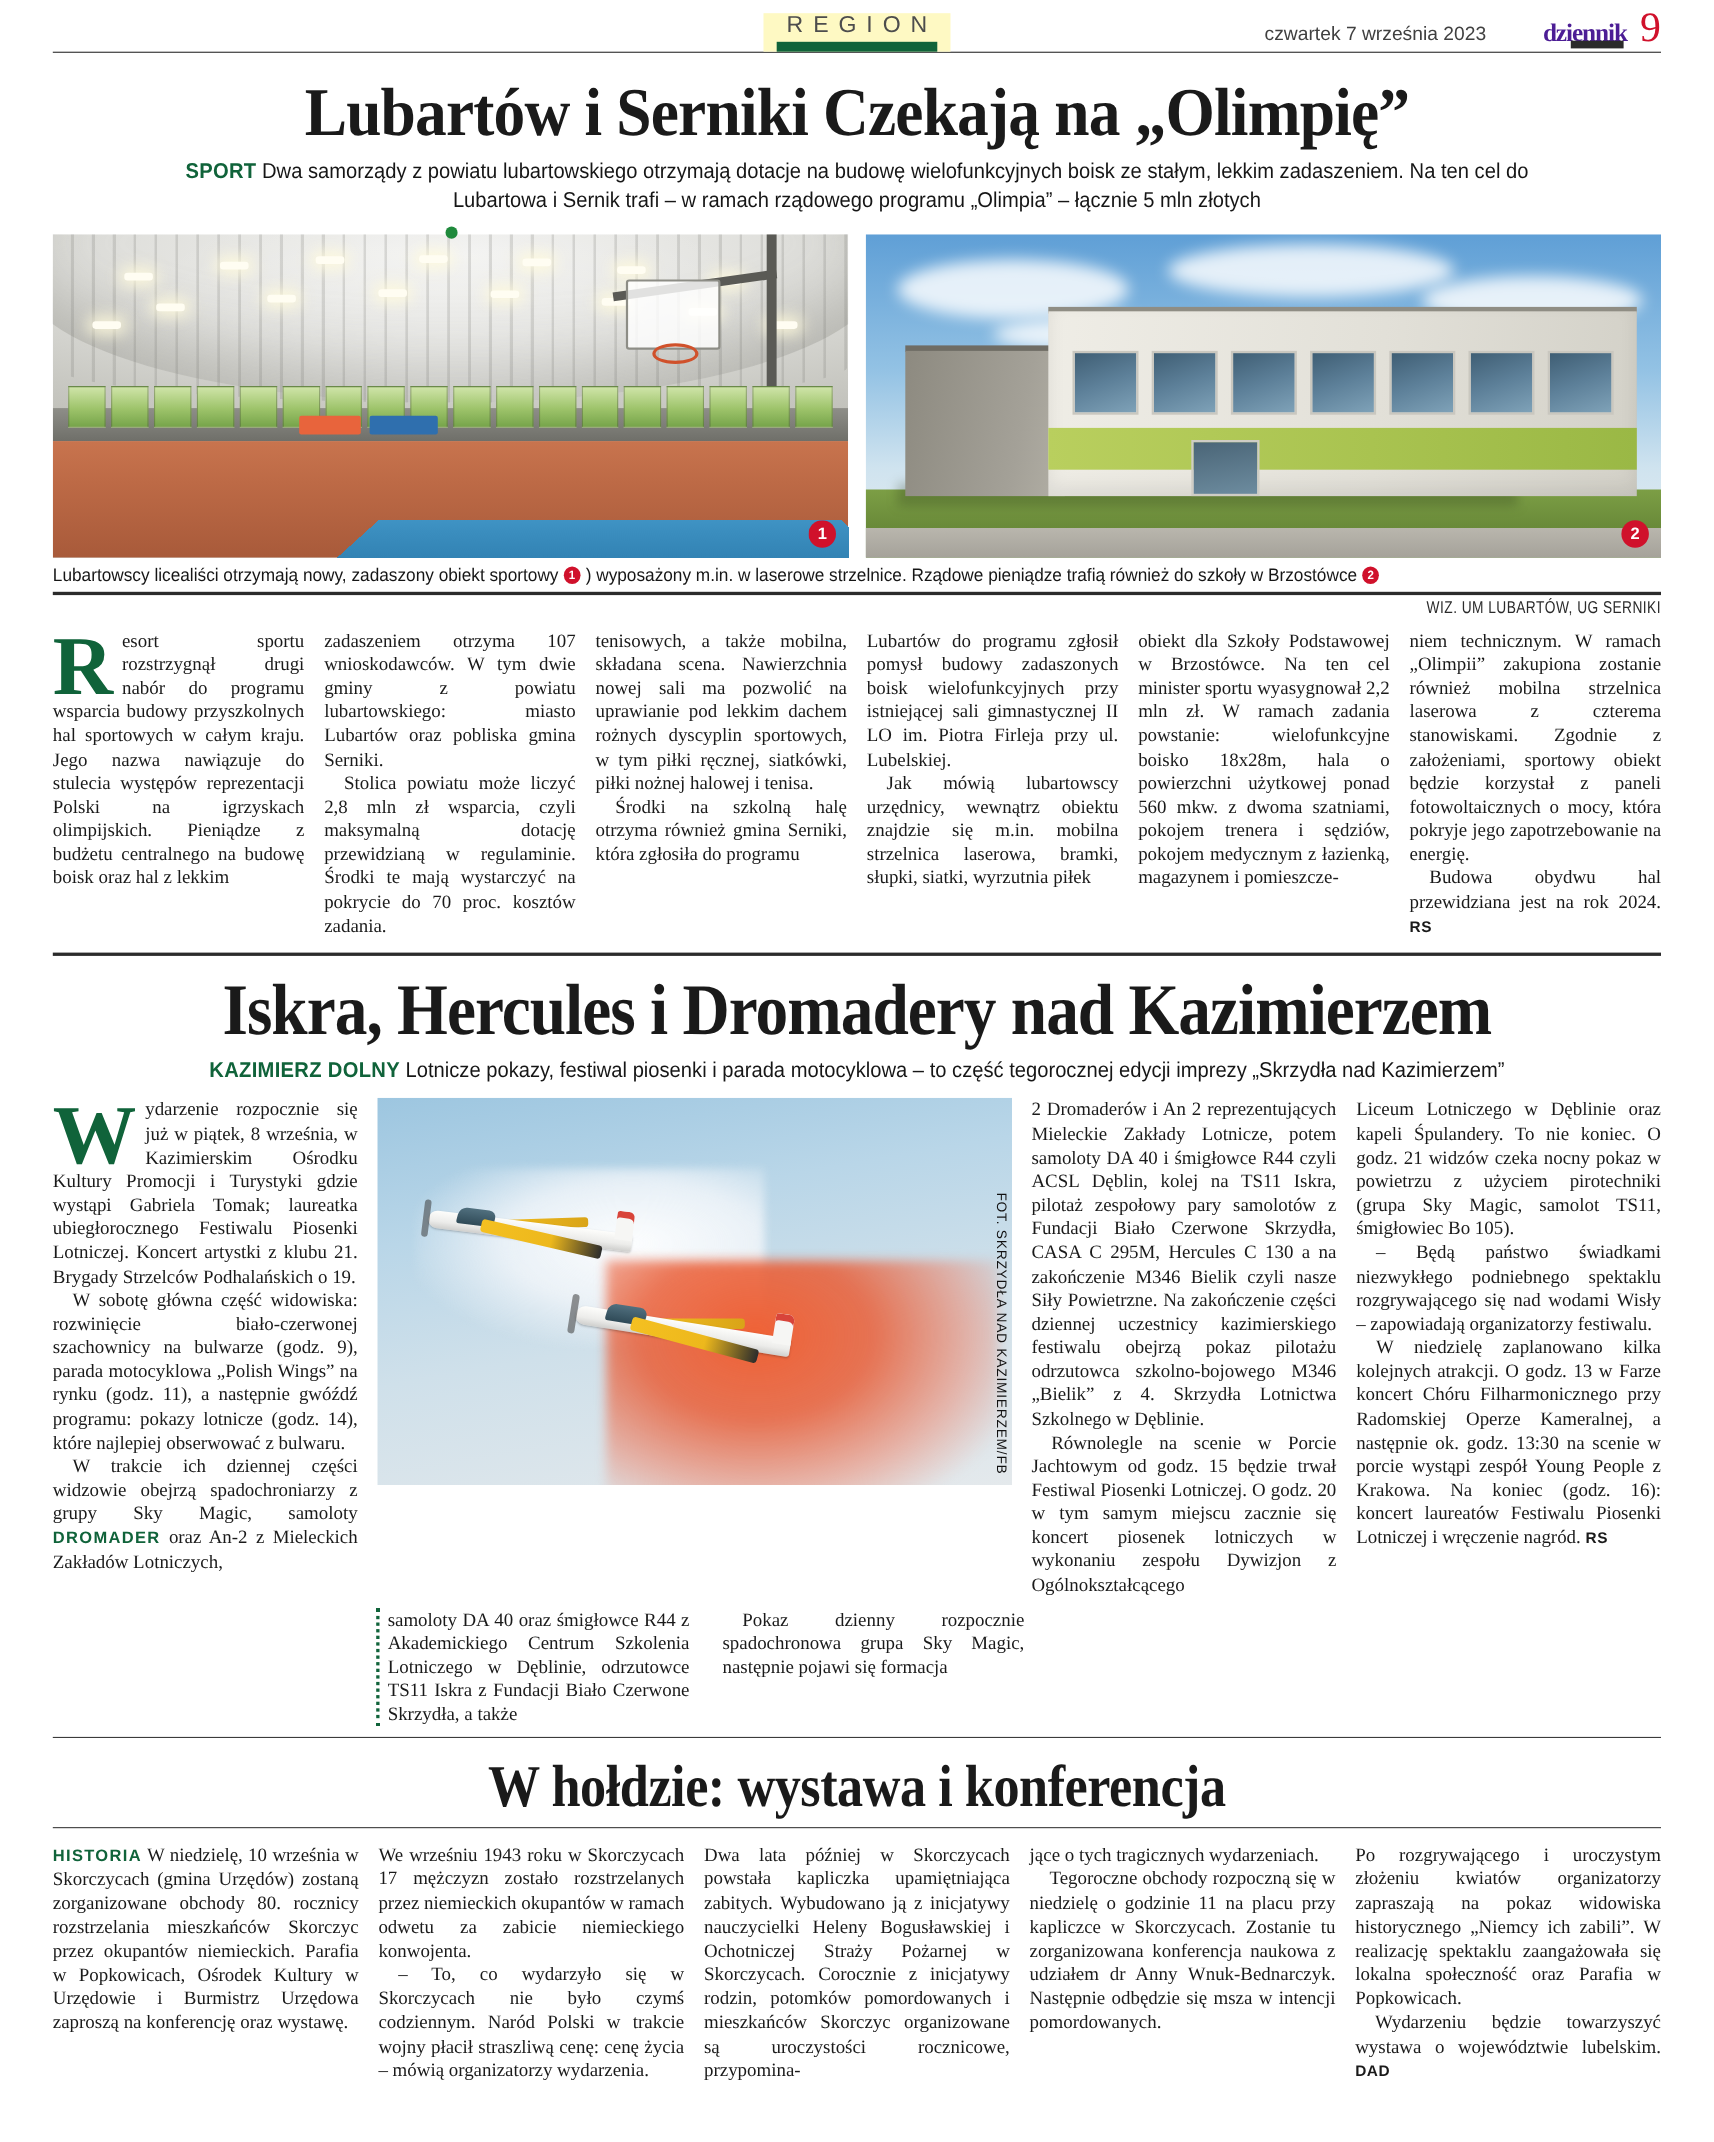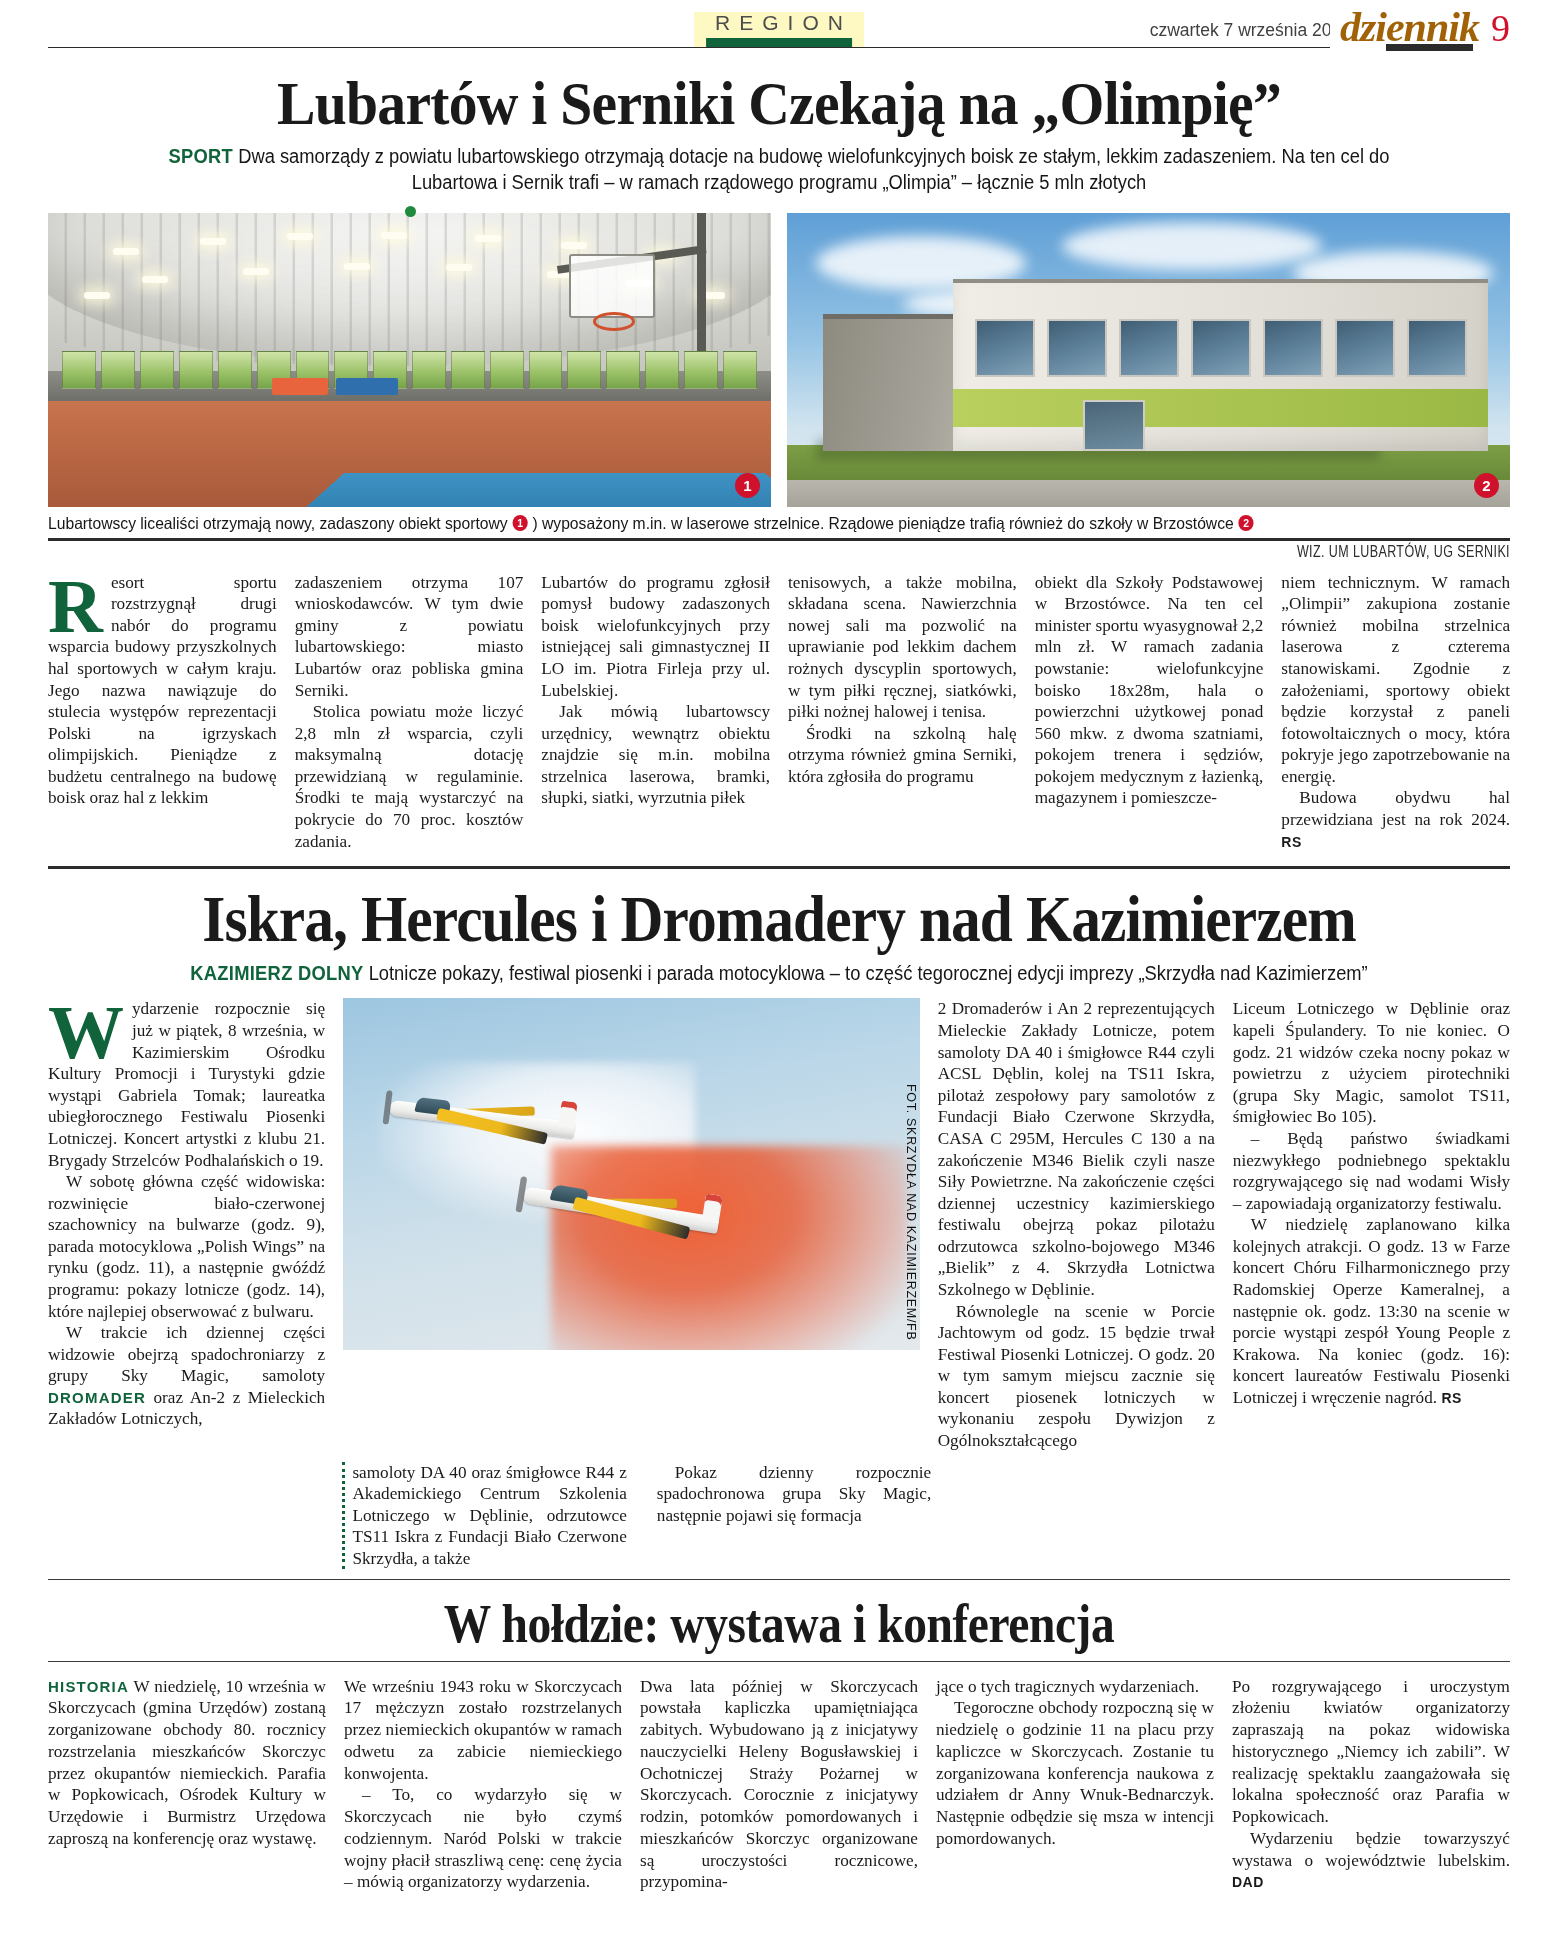--- a/index.html
+++ b/index.html
@@ -78,23 +78,22 @@
     display: flex;
     align-items: baseline;
     gap: 12px;
     background: #fff;
     padding-left: 10px;
     z-index: 3;
   }
   .brand {
     font-family: "Liberation Serif", serif;
     font-weight: bold;
-    font-style: italic;
-    font-size: 42px;
-    color: #a16207;
+    font-size: 23px;
+    color: #4c1d95;
     letter-spacing: -1px;
     position: relative;
     line-height: 1;
   }
   .brand-underline {
     position: absolute;
     left: 33%;
     right: 4%;
     bottom: -3px;
     height: 7px;
@@ -653,26 +652,26 @@
 
   <div class="cols">
     <div class="col">
       <p class="first dropcap">Resort sportu rozstrzygnął drugi nabór do programu wsparcia budowy przyszkolnych hal sportowych w całym kraju. Jego nazwa nawiązuje do stulecia występów reprezentacji Polski na igrzyskach olimpijskich. Pieniądze z budżetu centralnego na budowę boisk oraz hal z lekkim</p>
     </div>
     <div class="col">
       <p class="first">zadaszeniem otrzyma 107 wnioskodawców. W tym dwie gminy z powiatu lubartowskiego: miasto Lubartów oraz pobliska gmina Serniki.</p>
       <p>Stolica powiatu może liczyć 2,8 mln zł wsparcia, czyli maksymalną dotację przewidzianą w regulaminie. Środki te mają wystarczyć na pokrycie do 70 proc. kosztów zadania.</p>
     </div>
     <div class="col">
+      <p class="first">tenisowych, a także mobilna, składana scena. Nawierzchnia nowej sali ma pozwolić na uprawianie pod lekkim dachem rożnych dyscyplin sportowych, w tym piłki ręcznej, siatkówki, piłki nożnej halowej i tenisa.</p>
+      <p>Środki na szkolną halę otrzyma również gmina Serniki, która zgłosiła do programu</p>
+    </div>
+    <div class="col">
       <p class="first">Lubartów do programu zgłosił pomysł budowy zadaszonych boisk wielofunkcyjnych przy istniejącej sali gimnastycznej II LO im. Piotra Firleja przy ul. Lubelskiej.</p>
       <p>Jak mówią lubartowscy urzędnicy, wewnątrz obiektu znajdzie się m.in. mobilna strzelnica laserowa, bramki, słupki, siatki, wyrzutnia piłek</p>
-    </div>
-    <div class="col">
-      <p class="first">tenisowych, a także mobilna, składana scena. Nawierzchnia nowej sali ma pozwolić na uprawianie pod lekkim dachem rożnych dyscyplin sportowych, w tym piłki ręcznej, siatkówki, piłki nożnej halowej i tenisa.</p>
-      <p>Środki na szkolną halę otrzyma również gmina Serniki, która zgłosiła do programu</p>
     </div>
     <div class="col">
       <p class="first">obiekt dla Szkoły Podstawowej w Brzostówce. Na ten cel minister sportu wyasygnował 2,2 mln zł. W ramach zadania powstanie: wielofunkcyjne boisko 18x28m, hala o powierzchni użytkowej ponad 560 mkw. z dwoma szatniami, pokojem trenera i sędziów, pokojem medycznym z łazienką, magazynem i pomieszcze-</p>
     </div>
     <div class="col">
       <p class="first">niem technicznym. W ramach „Olimpii” zakupiona zostanie również mobilna strzelnica laserowa z czterema stanowiskami. Zgodnie z założeniami, sportowy obiekt będzie korzystał z paneli fotowoltaicznych o mocy, która pokryje jego zapotrzebowanie na energię.</p>
       <p><span>Budowa obydwu hal przewidziana jest na rok 2024.</span> <span class="sig">RS</span></p>
     </div>
   </div>
 

